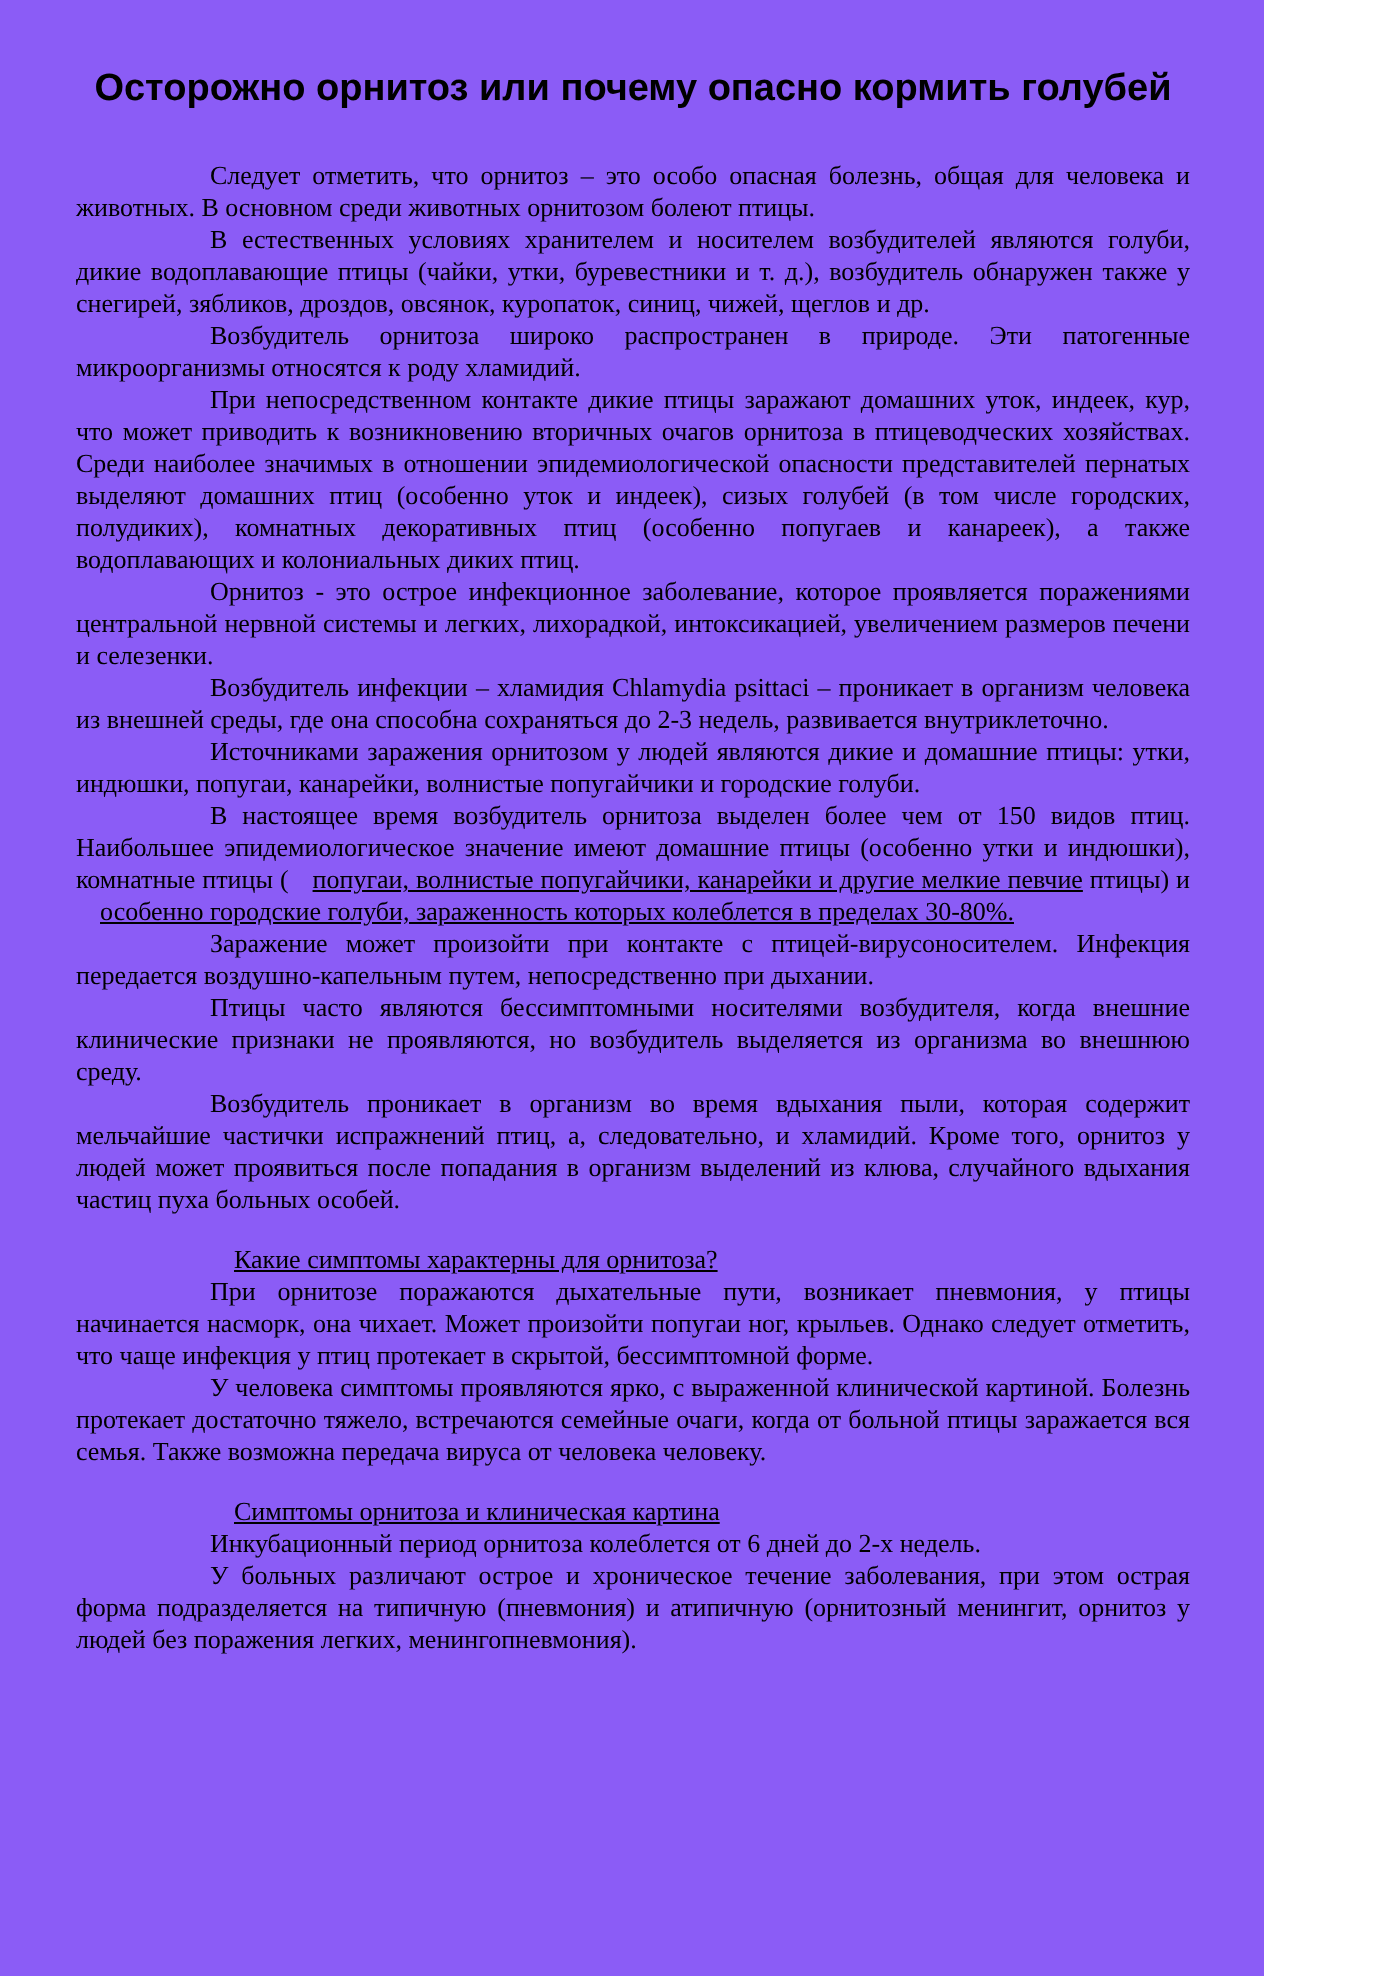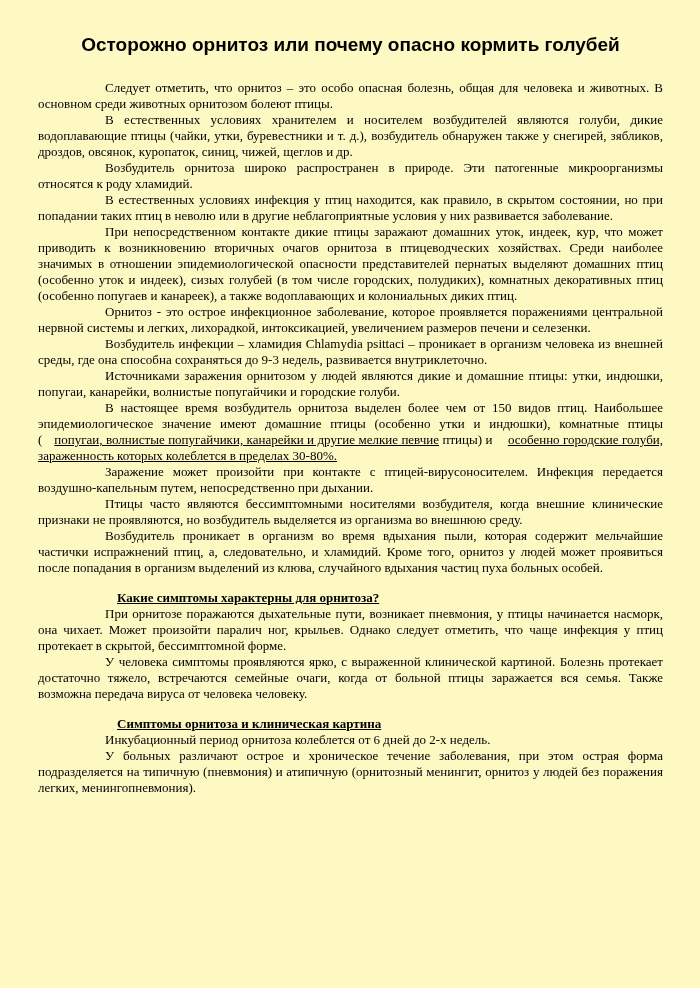--- a/index.html
+++ b/index.html
@@ -2,24 +2,24 @@
 <html><head>
 <meta charset="utf-8">
 <style>
   html, body {
     margin: 0;
     padding: 0;
     background: #ffffff;
   }
   .page {
     position: relative;
-    width: 700px;
+    width: 632px;
     height: 988px;
     box-sizing: border-box;
-    background: #fef9c3;
+    background: #8b5cf6;
     color: #000000;
     padding: 26px 37px 30px 38px;
     overflow: hidden;
   }
   .doc-title {
     font-family: "Liberation Sans", sans-serif;
     font-weight: bold;
     font-size: 19px;
     line-height: 38px;
     text-align: center;
@@ -34,51 +34,50 @@
     text-align: justify;
     color: #000000;
   }
   p.para {
     margin: 0;
     text-indent: 67px;
   }
   p.heading {
     margin: 0;
     text-indent: 67px;
-    font-weight: bold;
+    font-weight: normal;
   }
   p.heading .run-u,
   .run-u {
     text-decoration: underline;
     margin-left: 12px;
   }
   .spacer {
     height: 14px;
   }
 </style>
 </head>
 <body>
 
 <div class="page">
   <h1 class="doc-title">Осторожно орнитоз или почему опасно кормить голубей</h1>
   <div class="doc-body">
       <p class="para"><span class="run">Следует отметить, что орнитоз – это особо опасная болезнь, общая для человека и животных. В основном среди животных орнитозом болеют птицы.</span></p>
       <p class="para"><span class="run">В естественных условиях хранителем и носителем возбудителей являются голуби, дикие водоплавающие птицы (чайки, утки, буревестники и т. д.), возбудитель обнаружен также у снегирей, зябликов, дроздов, овсянок, куропаток, синиц, чижей, щеглов и др.</span></p>
       <p class="para"><span class="run">Возбудитель орнитоза широко распространен в природе. Эти патогенные микроорганизмы относятся к роду хламидий.</span></p>
-      <p class="para"><span class="run">В естественных условиях инфекция у птиц находится, как правило, в скрытом состоянии, но при попадании таких птиц в неволю или в другие неблагоприятные условия у них развивается заболевание.</span></p>
       <p class="para"><span class="run">При непосредственном контакте дикие птицы заражают домашних уток, индеек, кур, что может приводить к возникновению вторичных очагов орнитоза в птицеводческих хозяйствах. Среди наиболее значимых в отношении эпидемиологической опасности представителей пернатых выделяют домашних птиц (особенно уток и индеек), сизых голубей (в том числе городских, полудиких), комнатных декоративных птиц (особенно попугаев и канареек), а также водоплавающих и колониальных диких птиц.</span></p>
       <p class="para"><span class="run">Орнитоз - это острое инфекционное заболевание, которое проявляется поражениями центральной нервной системы и легких, лихорадкой, интоксикацией, увеличением размеров печени и селезенки.</span></p>
-      <p class="para"><span class="run">Возбудитель инфекции – хламидия Chlamydia psittaci – проникает в организм человека из внешней среды, где она способна сохраняться до 9-3 недель, развивается внутриклеточно.</span></p>
+      <p class="para"><span class="run">Возбудитель инфекции – хламидия Chlamydia psittaci – проникает в организм человека из внешней среды, где она способна сохраняться до 2-3 недель, развивается внутриклеточно.</span></p>
       <p class="para"><span class="run">Источниками заражения орнитозом у людей являются дикие и домашние птицы: утки, индюшки, попугаи, канарейки, волнистые попугайчики и городские голуби.</span></p>
       <p class="para"><span class="run">В настоящее время возбудитель орнитоза выделен более чем от 150 видов птиц. Наибольшее эпидемиологическое значение имеют домашние птицы (особенно утки и индюшки), комнатные птицы (</span><span class="run-u">попугаи, волнистые попугайчики, канарейки и другие мелкие певчие</span><span class="run"> птицы) и </span><span class="run-u">особенно городские голуби, зараженность которых колеблется в пределах 30-80%.</span></p>
       <p class="para"><span class="run">Заражение может произойти при контакте с птицей-вирусоносителем. Инфекция передается воздушно-капельным путем, непосредственно при дыхании.</span></p>
       <p class="para"><span class="run">Птицы часто являются бессимптомными носителями возбудителя, когда внешние клинические признаки не проявляются, но возбудитель выделяется из организма во внешнюю среду.</span></p>
       <p class="para"><span class="run">Возбудитель проникает в организм во время вдыхания пыли, которая содержит мельчайшие частички испражнений птиц, а, следовательно, и хламидий. Кроме того, орнитоз у людей может проявиться после попадания в организм выделений из клюва, случайного вдыхания частиц пуха больных особей.</span></p>
       <div class="spacer"></div>
       <p class="heading"><span class="run-u">Какие симптомы характерны для орнитоза?</span></p>
-      <p class="para"><span class="run">При орнитозе поражаются дыхательные пути, возникает пневмония, у птицы начинается насморк, она чихает. Может произойти паралич ног, крыльев. Однако следует отметить, что чаще инфекция у птиц протекает в скрытой, бессимптомной форме.</span></p>
+      <p class="para"><span class="run">При орнитозе поражаются дыхательные пути, возникает пневмония, у птицы начинается насморк, она чихает. Может произойти попугаи ног, крыльев. Однако следует отметить, что чаще инфекция у птиц протекает в скрытой, бессимптомной форме.</span></p>
       <p class="para"><span class="run">У человека симптомы проявляются ярко, с выраженной клинической картиной. Болезнь протекает достаточно тяжело, встречаются семейные очаги, когда от больной птицы заражается вся семья. Также возможна передача вируса от человека человеку.</span></p>
       <div class="spacer"></div>
       <p class="heading"><span class="run-u">Симптомы орнитоза и клиническая картина</span></p>
       <p class="para"><span class="run">Инкубационный период орнитоза колеблется от 6 дней до 2-х недель.</span></p>
       <p class="para"><span class="run">У больных различают острое и хроническое течение заболевания, при этом острая форма подразделяется на типичную (пневмония) и атипичную (орнитозный менингит, орнитоз у людей без поражения легких, менингопневмония).</span></p>
     </div>
 </div>
 
 </body></html>

